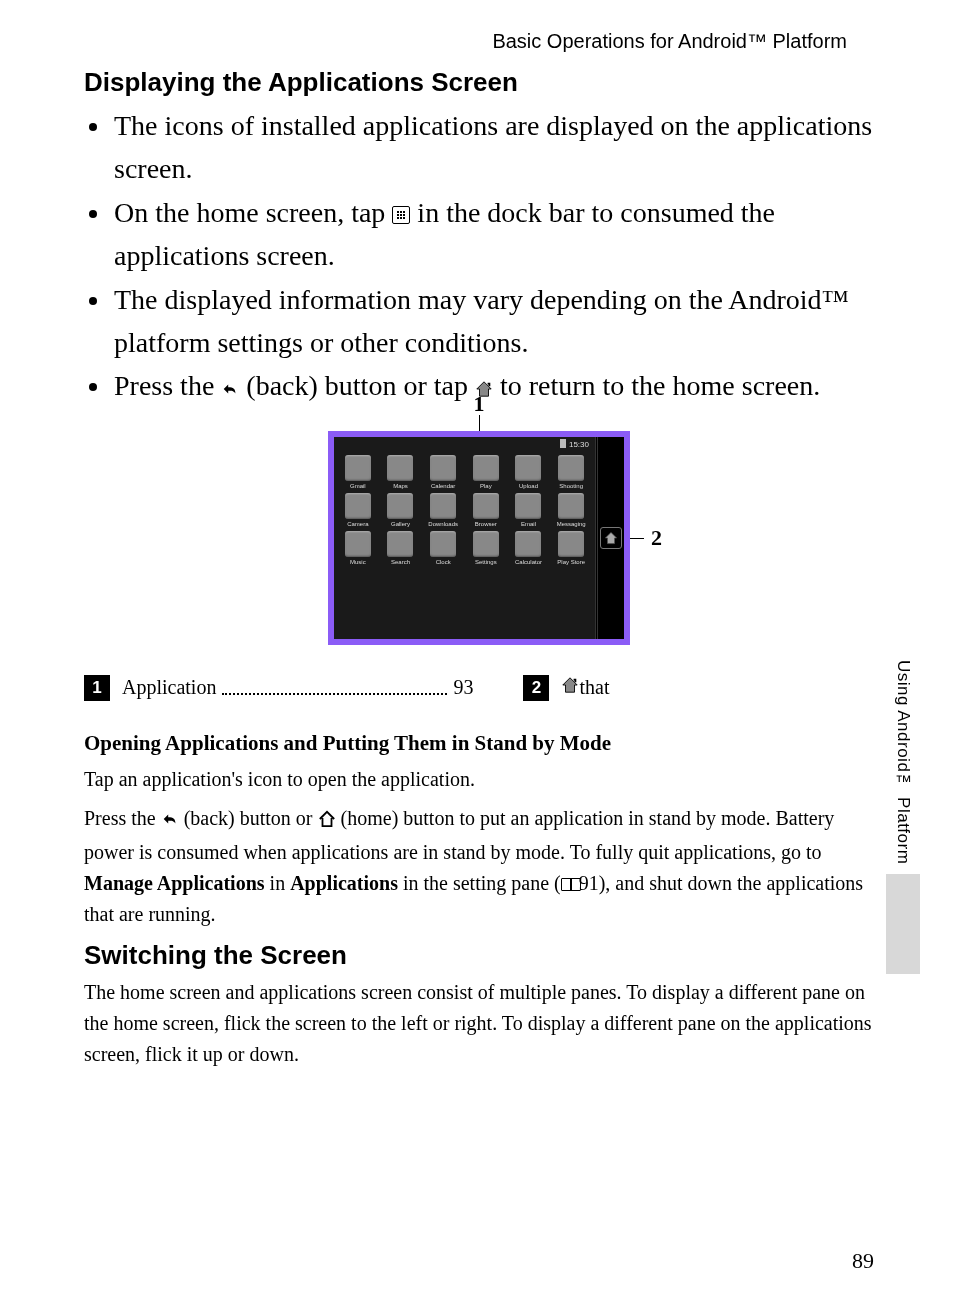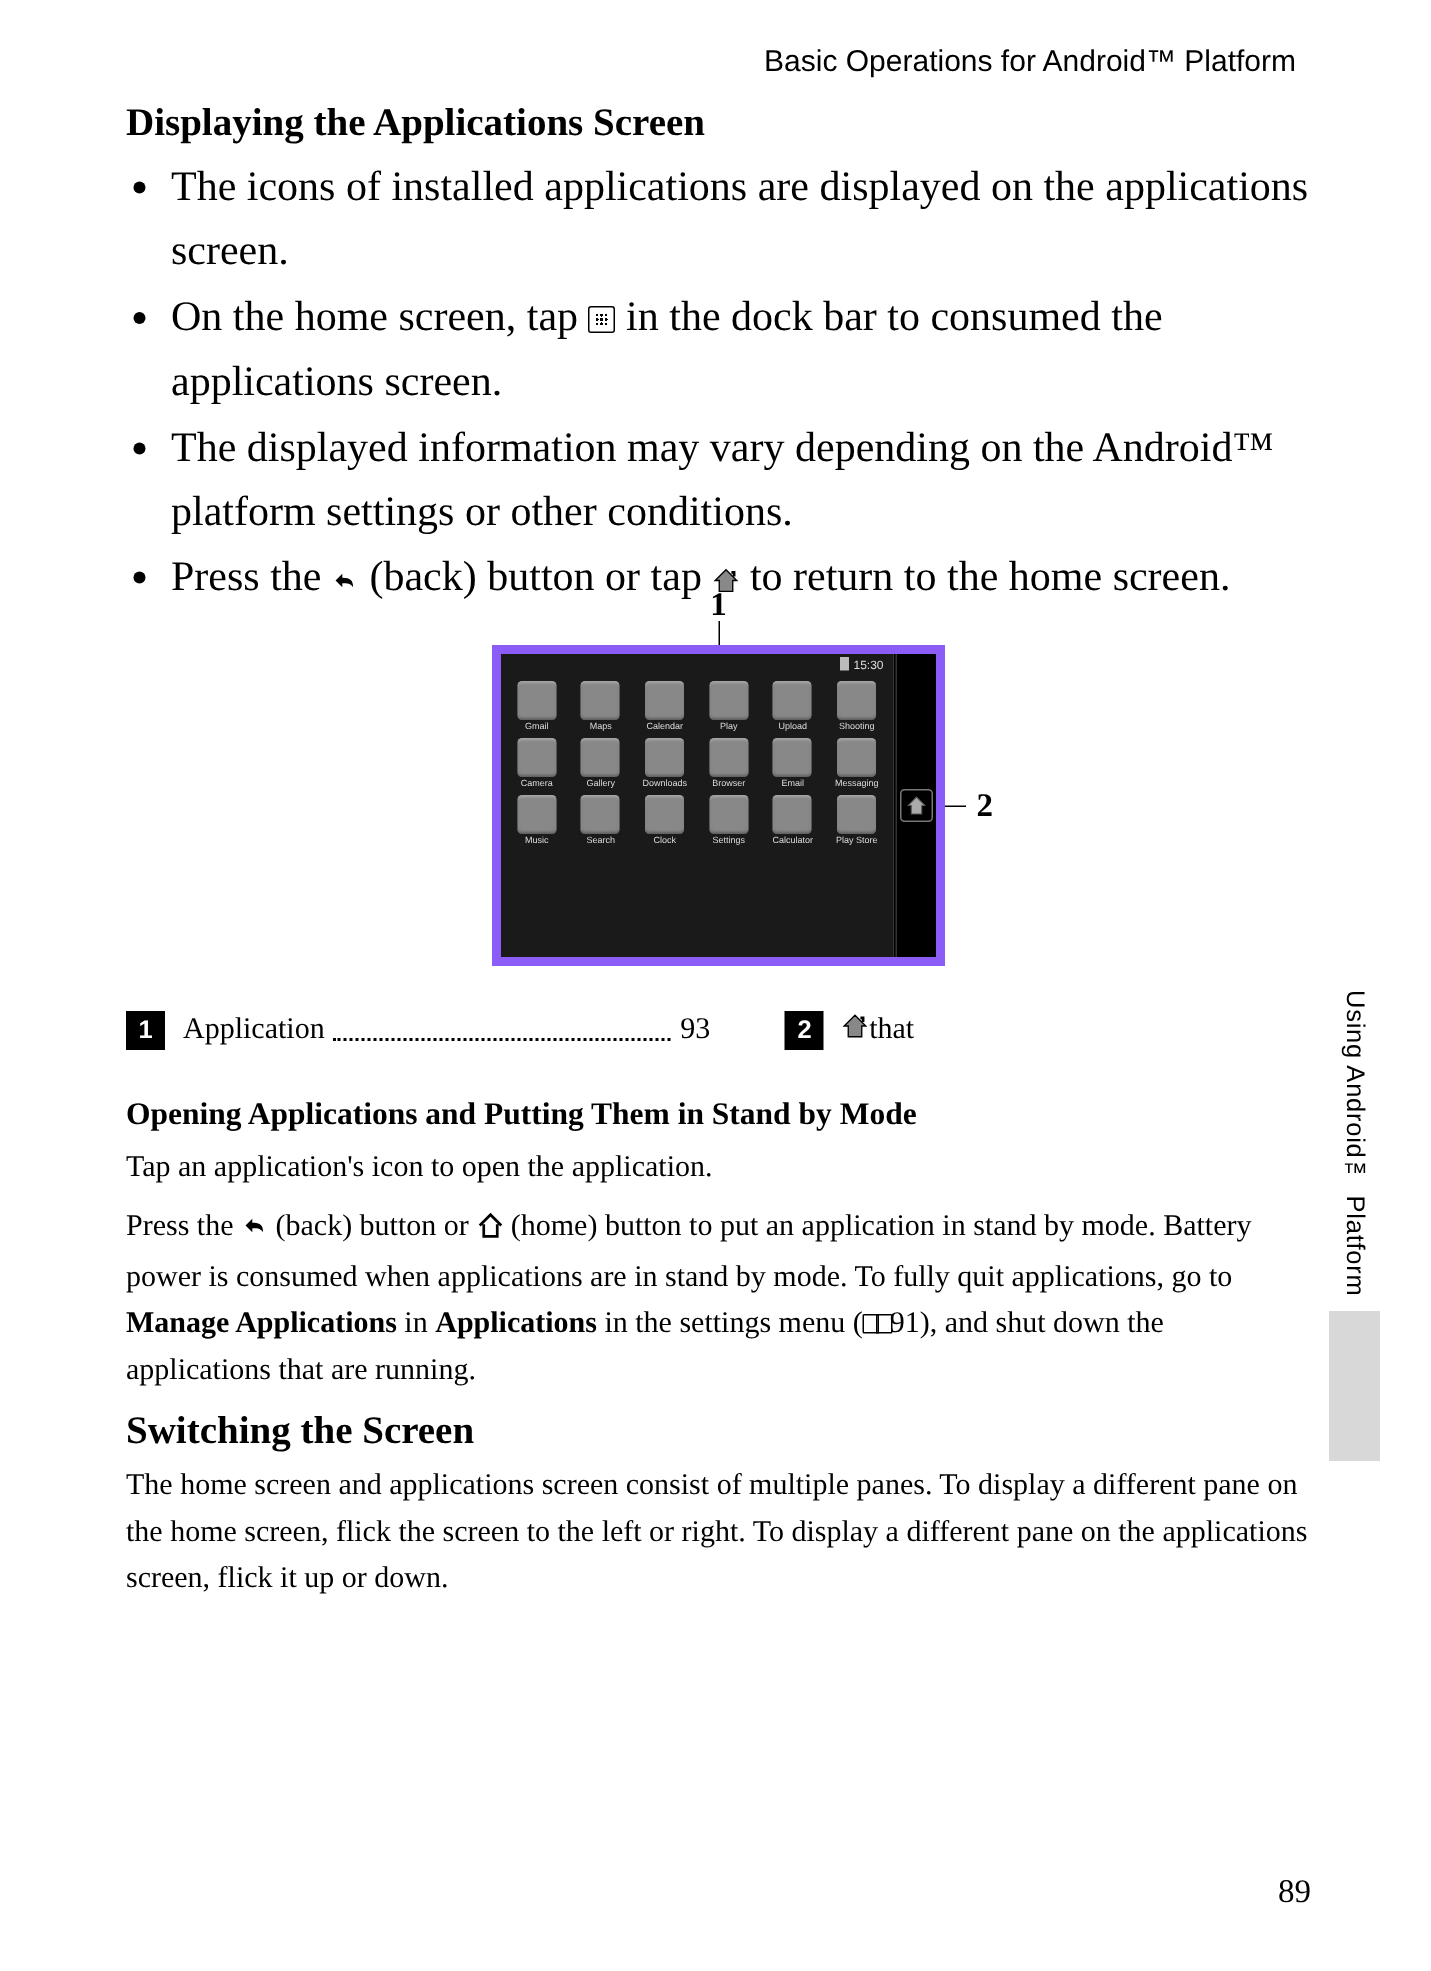--- a/index.html
+++ b/index.html
@@ -1,18 +1,18 @@
 <!DOCTYPE html>
 <html><head>
 <meta charset="utf-8">
 <style>
 html,body{margin:0;padding:0;font-family:Georgia,"Times New Roman",serif;color:#000;background:#fff}
 .page{width:954px;height:1314px;position:relative;box-sizing:border-box;padding:30px 80px 30px 84px}
-.running-head{text-align:right;font-size:20px;margin-bottom:14px;margin-right:10px;font-family:Arial,Helvetica,sans-serif}
-h2{font-size:26px;font-weight:bold;margin:10px 0 6px;font-family:Liberation Serif, serif}
+.running-head{text-align:right;font-size:20px;margin-bottom:14px;margin-right:27px;font-family:Arial,Helvetica,sans-serif}
+h2{font-size:26px;font-weight:bold;margin:10px 0 6px;font-family:Liberation Sans, sans-serif}
 ul.bullets{list-style:disc;margin:0 0 8px 18px;padding:0}
 ul.bullets li{font-size:28px;line-height:1.55;margin:0 0 0 10px;padding-left:2px}
 .inline-icon{display:inline-block;vertical-align:-3px}
 .icon-grid{width:16px;height:16px;border:1px solid #000;border-radius:2px;position:relative;display:inline-block;vertical-align:-2px}
 .icon-grid::before{content:"";position:absolute;left:2px;top:2px;right:2px;bottom:2px;background:radial-gradient(circle at 25% 25%,#000 1px,transparent 1px),radial-gradient(circle at 50% 25%,#000 1px,transparent 1px),radial-gradient(circle at 75% 25%,#000 1px,transparent 1px),radial-gradient(circle at 25% 50%,#000 1px,transparent 1px),radial-gradient(circle at 50% 50%,#000 1px,transparent 1px),radial-gradient(circle at 75% 50%,#000 1px,transparent 1px),radial-gradient(circle at 25% 75%,#000 1px,transparent 1px),radial-gradient(circle at 50% 75%,#000 1px,transparent 1px),radial-gradient(circle at 75% 75%,#000 1px,transparent 1px)}
 .figure-wrap{text-align:center;margin:20px 0 30px}
 .fig{display:inline-block;position:relative}
 .callout-1{position:absolute;left:50%;top:-40px;transform:translateX(-50%);font-size:22px;font-weight:bold}
 .callout-1-line{position:absolute;left:50%;top:-16px;width:1px;height:16px;background:#000}
 .callout-2{position:absolute;right:-32px;top:50%;transform:translateY(-50%);font-size:22px;font-weight:bold}
@@ -207,21 +207,21 @@
     <span> (back) button or </span>
     <span class="inline-icon">
       <svg class="home-svg" viewBox="0 0 20 20">
           <path d="M2 10 L10 2 L18 10 M5 9 L5 18 L15 18 L15 9" fill="none" stroke="#000" stroke-width="2"></path>
         </svg>
     </span>
     <span> (home) button to put an application in stand by mode. Battery power is consumed when applications are in stand by mode. To fully quit applications, go to </span>
     <b>Manage Applications</b>
     <span> in </span>
     <b>Applications</b>
-    <span> in the settings menu (</span><span class="book-icon"></span><span>91</span><span>), and shut down the applications that are running.</span>
+    <span> in the setting pane (</span><span class="book-icon"></span><span>91</span><span>), and shut down the applications that are running.</span>
   </p>
 
   <h2>Switching the Screen</h2>
 
   <p class="body">The home screen and applications screen consist of multiple panes. To display a different pane on the home screen, flick the screen to the left or right. To display a different pane on the applications screen, flick it up or down.</p>
 
 
   <div class="side-tab">
     <div class="side-text">Using Android™ Platform</div>
     <div class="side-bar"></div>

